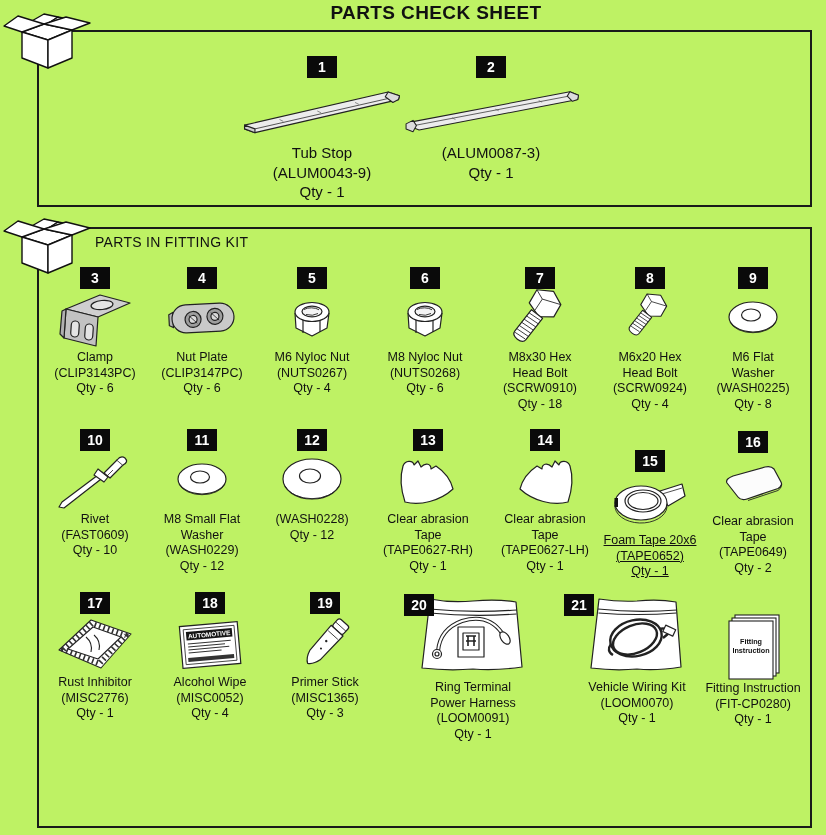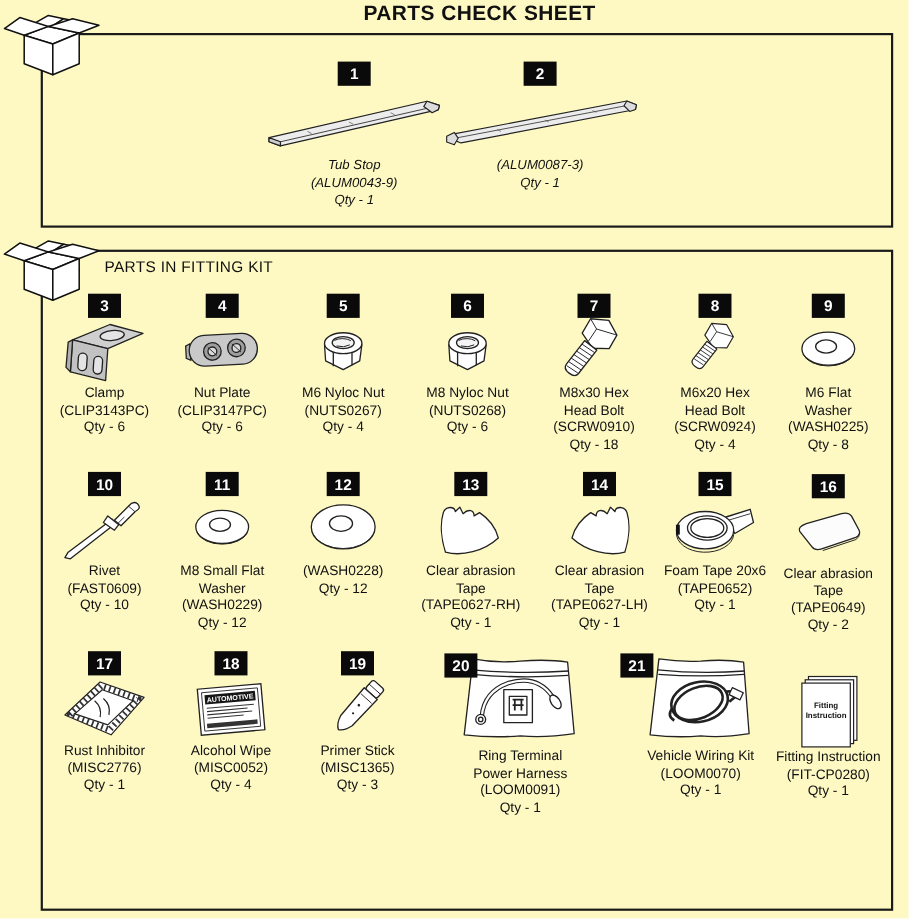--- a/index.html
+++ b/index.html
@@ -1,16 +1,16 @@
 <!DOCTYPE html>
 <html><head>
 <meta charset="utf-8">
 <style>
   html,body{margin:0;padding:0;background:#fff;}
-  #page{position:relative;width:826px;height:835px;background:#fef9c3;
+  #page{position:relative;width:826px;height:835px;background:#bef264;
         font-family:"Liberation Sans",sans-serif;color:#111;overflow:hidden;}
   .title{position:absolute;top:2px;left:46px;right:0;text-align:center;
          font-size:19px;font-weight:bold;letter-spacing:.4px;color:#111;}
   .sec-box{position:absolute;border:2px solid #1a1a1a;box-sizing:border-box;background:transparent;}
   #box1{left:37px;top:30px;width:775px;height:177px;}
   #box2{left:37px;top:227px;width:775px;height:601px;}
   .kit-header{position:absolute;left:95px;top:234px;font-size:14px;font-weight:normal;
               letter-spacing:.3px;color:#111;}
   .carton{position:absolute;width:96px;height:74px;}
   #carton1{left:0px;top:4px;}
@@ -18,36 +18,36 @@
   .cell{position:absolute;width:112px;text-align:center;}
   .badge{width:30px;height:22px;margin:0 auto 3px;background:#0a0a0a;color:#ffffff;
          font-size:14px;font-weight:bold;line-height:22px;text-align:center;}
   .icon-area{height:54px;display:flex;align-items:center;justify-content:center;overflow:visible;}
   .label{margin-top:4px;font-size:12.5px;line-height:1.24;color:#111;}
   .label .nm{white-space:pre-line;}
   
   #s1-items .cell:nth-child(1){left:237px;top:56px;width:170px;}
   #s1-items .cell:nth-child(2){left:400px;top:56px;width:182px;}
   #s1-items .icon-area{height:58px;}
-  #s1-items .label{font-size:12px;line-height:1.3;font-style:italic;}
+  #s1-items .label{font-size:15px;line-height:1.3;}
   
   #kit-items .cell:nth-child(1){left:39px;top:267px;}
   #kit-items .cell:nth-child(2){left:146px;top:267px;}
   #kit-items .cell:nth-child(3){left:256px;top:267px;}
   #kit-items .cell:nth-child(4){left:369px;top:267px;}
   #kit-items .cell:nth-child(5){left:484px;top:267px;}
   #kit-items .cell:nth-child(6){left:594px;top:267px;}
   #kit-items .cell:nth-child(7){left:697px;top:267px;}
   
   #kit-items .cell:nth-child(8){left:39px;top:429px;}
   #kit-items .cell:nth-child(9){left:146px;top:429px;}
   #kit-items .cell:nth-child(10){left:256px;top:429px;}
   #kit-items .cell:nth-child(11){left:372px;top:429px;}
   #kit-items .cell:nth-child(12){left:489px;top:429px;}
-  #kit-items .cell:nth-child(13){left:590px;top:429px;width:120px;}
+  #kit-items .cell:nth-child(13){left:590px;top:450px;width:120px;text-decoration:underline;}
   #kit-items .cell:nth-child(14){left:697px;top:411px;margin-top:20px;}
   
   #kit-items .cell:nth-child(15){left:39px;top:592px;}
   #kit-items .cell:nth-child(16){left:154px;top:592px;}
   #kit-items .cell:nth-child(17){left:269px;top:592px;}
   #kit-items .cell:nth-child(18){left:400px;top:592px;width:146px;}
   #kit-items .cell:nth-child(19){left:560px;top:592px;width:154px;}
   #kit-items .cell:nth-child(20){left:676px;top:592px;width:154px;}
   
   #kit-items .cell:nth-child(18),#kit-items .cell:nth-child(19){position:absolute;}

